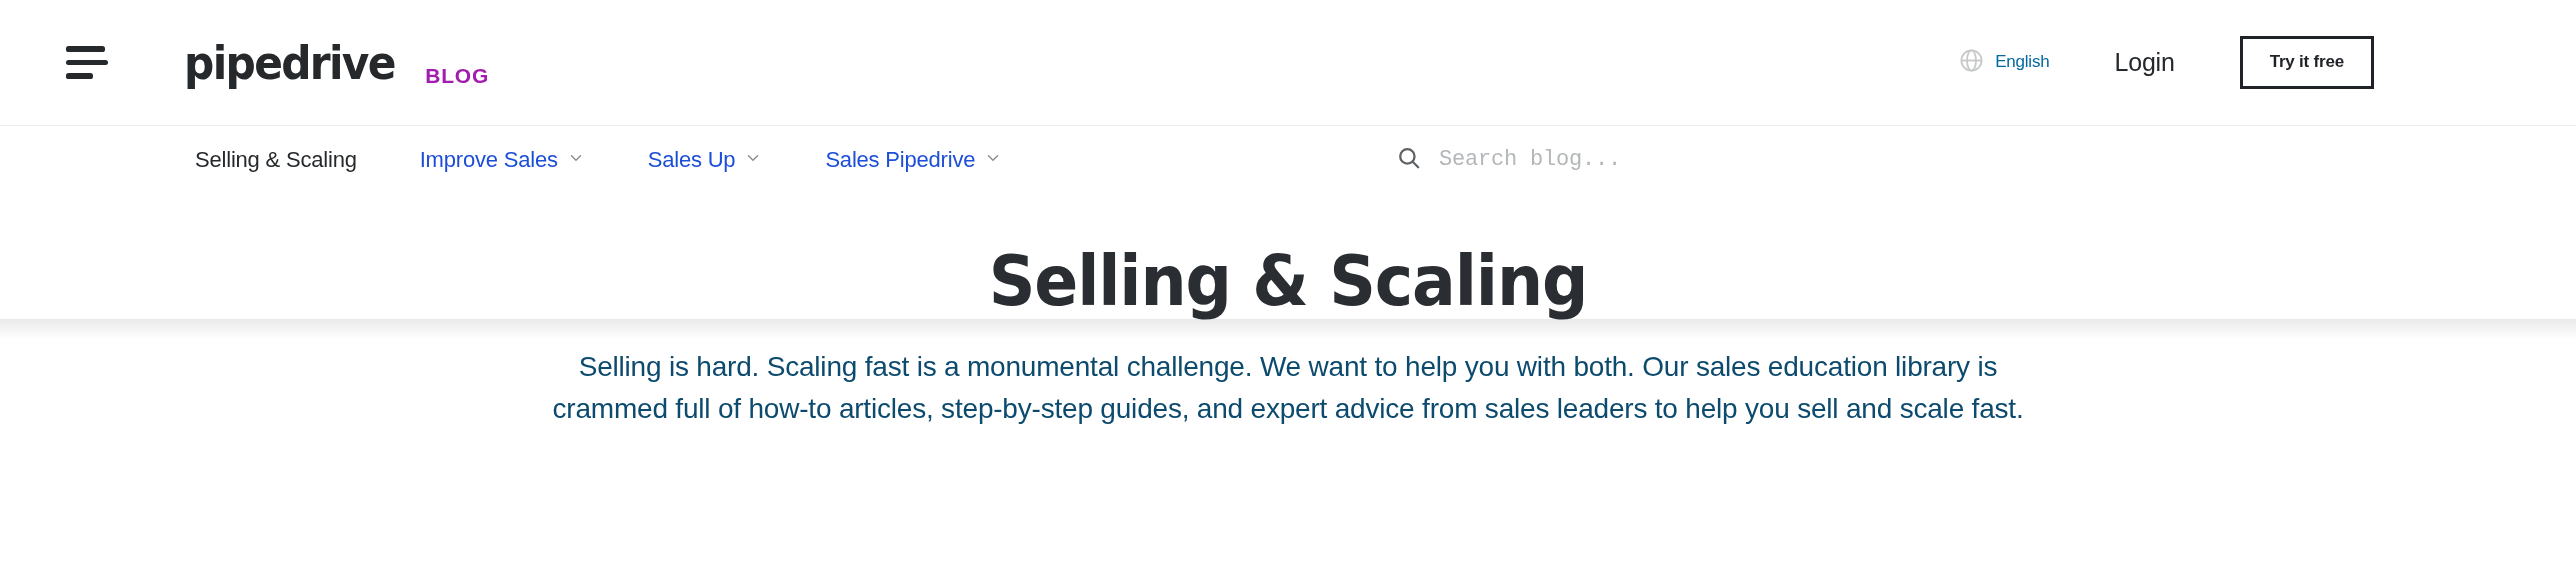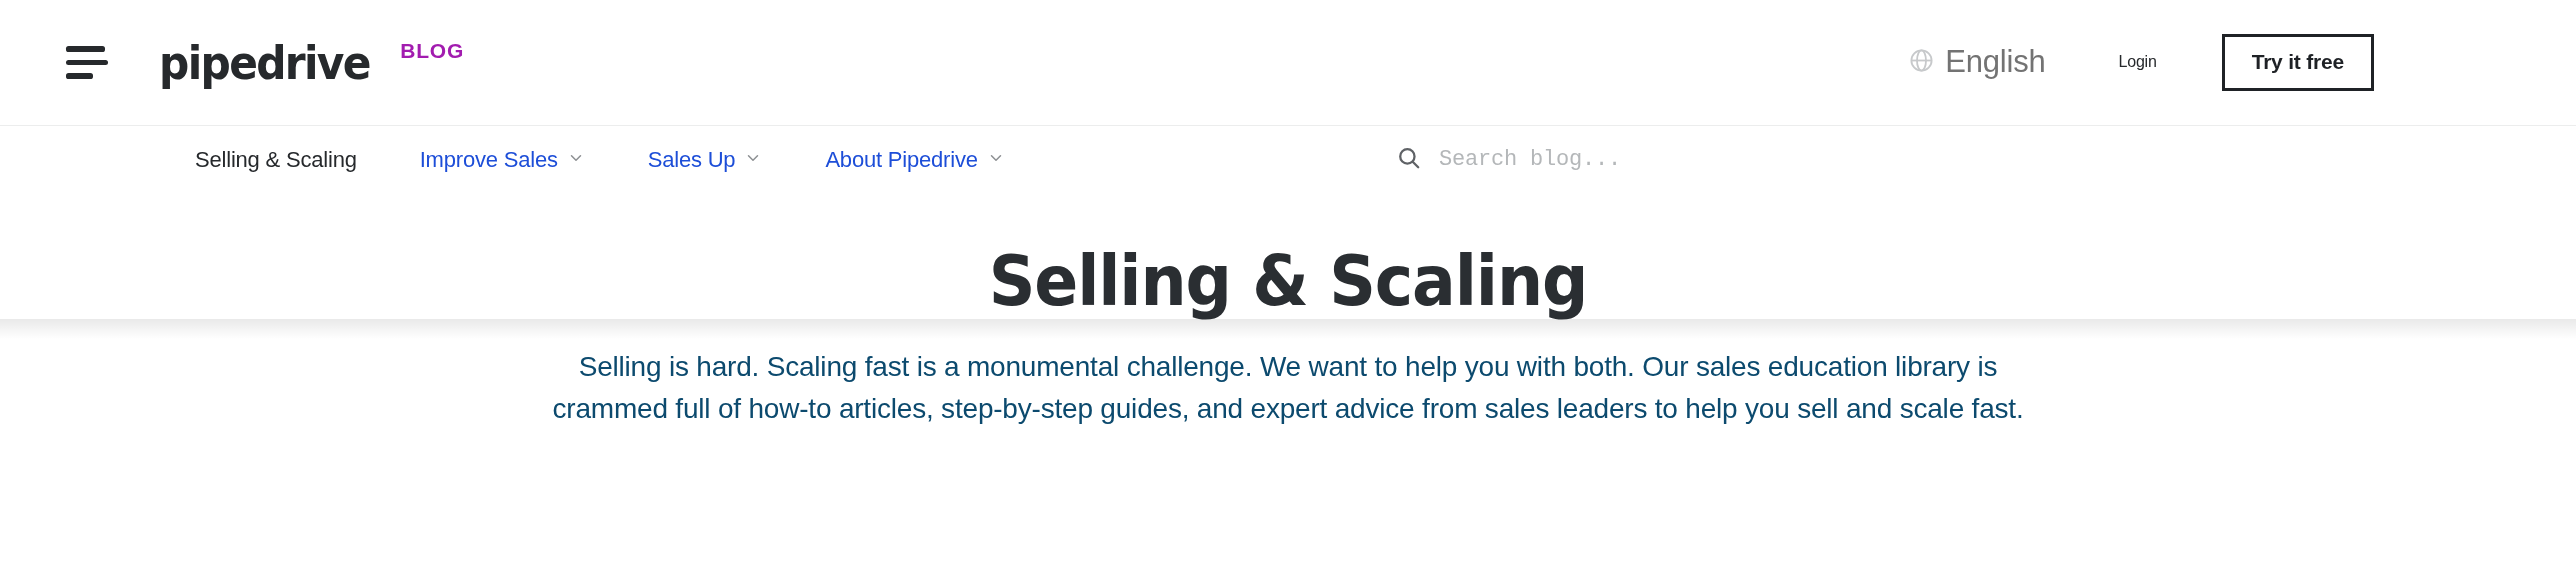--- a/index.html
+++ b/index.html
@@ -39,22 +39,22 @@
     border-radius: 2.6px;
     background: #26292c;
   }
   .hamburger .bar.b1 { width: 39px; }
   .hamburger .bar.b2 { width: 42px; }
   .hamburger .bar.b3 { width: 27px; }
 
   
   .logo-block {
     display: flex;
-    align-items: flex-start;
-    margin-left: 46px;
+    align-items: flex-end;
+    margin-left: 71px;
     cursor: pointer;
   }
   .logo-word {
     font-family: "DejaVu Sans", sans-serif;
     font-size: 46px;
     font-weight: 700;
     letter-spacing: -1.8px;
     color: #26292c;
     line-height: 1;
     transform: scaleX(0.92);
@@ -79,40 +79,39 @@
   }
   .lang {
     display: flex;
     align-items: center;
     gap: 10.6px;
     cursor: pointer;
     margin-right: 65px;
   }
   .globe-icon { display: block; }
   .lang-label {
-    font-size: 31px;
-    color: #737373;
+    font-size: 17px;
+    color: #0369a1;
     letter-spacing: -0.2px;
     white-space: nowrap;
   }
   .login-link {
-    font-size: 16px;
+    font-size: 25px;
     color: #26292c;
     letter-spacing: -0.2px;
     margin-right: 65px;
     cursor: pointer;
     white-space: nowrap;
-    margin-left: 8px;
   }
   .try-btn {
     border: 3px solid #1f2226;
     background: #ffffff;
     color: #1f2226;
     font-family: "Liberation Sans", sans-serif;
-    font-size: 21px;
+    font-size: 17px;
     font-weight: 700;
     letter-spacing: -0.2px;
     padding: 14.4px 27px 16px;
     line-height: 1;
     cursor: pointer;
     white-space: nowrap;
   }
 
   
   .subnav-wrap {
@@ -253,21 +252,21 @@
     <div class="subnav-item">
       <span>Sales Up</span>
       <span class="chev">
         <svg width="18" height="18" viewBox="0 0 24 24" fill="none" stroke="#8d9093" stroke-width="2" stroke-linecap="round" stroke-linejoin="round">
             <polyline points="6 9 12 15 18 9"></polyline>
           </svg>
       </span>
     </div>
 
     <div class="subnav-item">
-      <span>About Pipedrive</span>
+      <span>Sales Pipedrive</span>
       <span class="chev">
         <svg width="18" height="18" viewBox="0 0 24 24" fill="none" stroke="#8d9093" stroke-width="2" stroke-linecap="round" stroke-linejoin="round">
             <polyline points="6 9 12 15 18 9"></polyline>
           </svg>
       </span>
     </div>
 
   </div>
 
   <div class="search-box">

